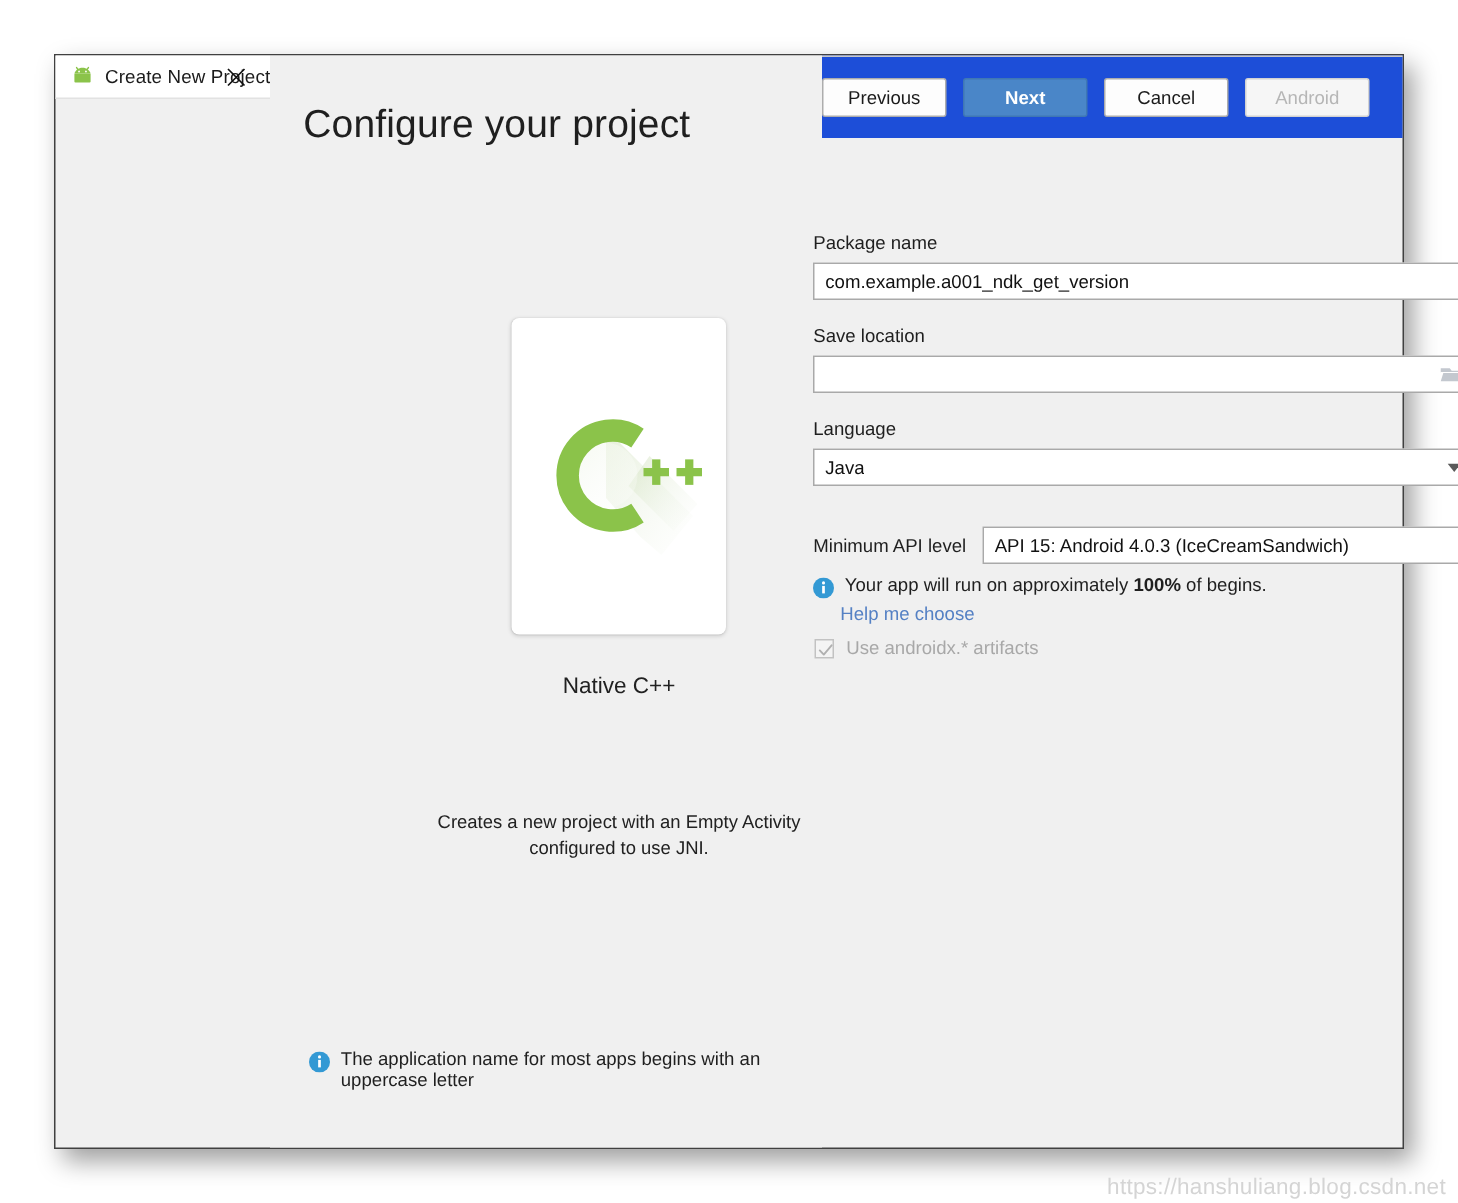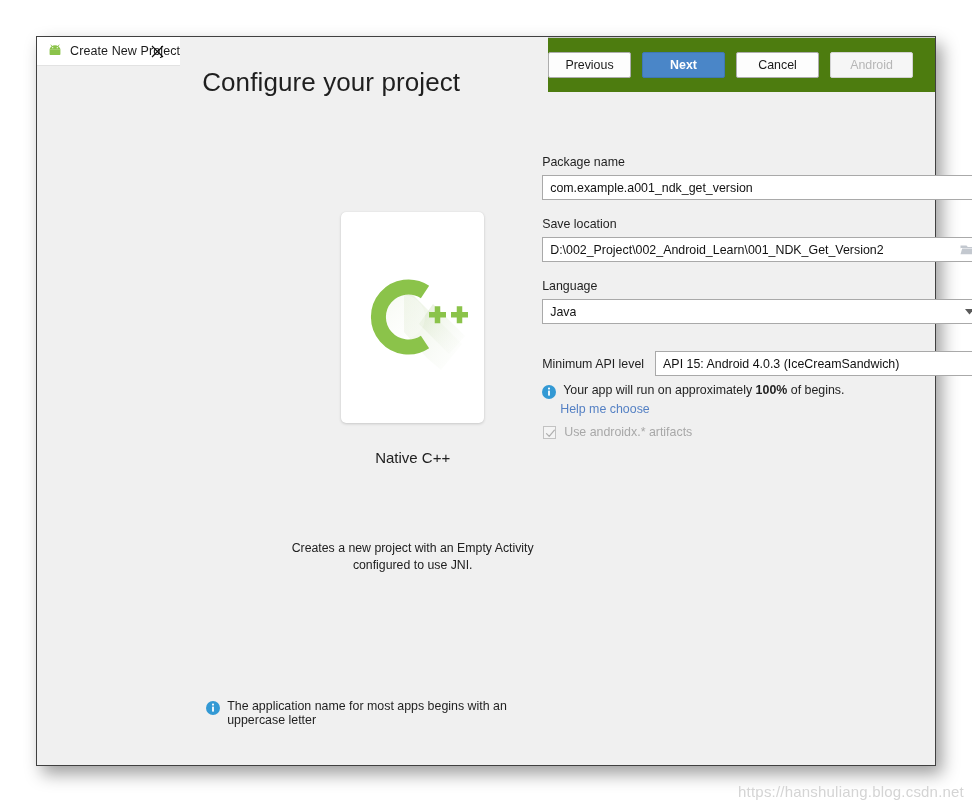--- a/index.html
+++ b/index.html
@@ -248,21 +248,21 @@
     align-items: flex-start;
     font-size: 12.4px;
     color: #1f1f1f;
   }
 
   
   .footer {
     flex: 0 0 auto;
     height: 55px;
     border-top: 1px solid #c8c8c8;
-    background: #4d7c0f;
+    background: #1d4ed8;
     display: flex;
     align-items: center;
     justify-content: center;
     padding-right: 22px;
     gap: 11px;
   }
   .btn {
     min-width: 83px;
     height: 26px;
     border: 1px solid #adadad;
@@ -365,21 +365,20 @@
         <div class="field-block">
           <div class="field-label">Package name</div>
           <div class="text-input">
             <span class="input-value">com.example.a001_ndk_get_version</span>
           </div>
         </div>
 
         <div class="field-block">
           <div class="field-label">Save location</div>
           <div class="text-input">
-            <span class="input-value">D:\002_Project\002_Android_Learn\001_NDK_Get_Version2</span>
             <svg class="browse-icon" viewBox="0 0 17 14">
               <path d="M0.5 2.5h6l1.3 1.6h8.7v1.3H0.5z" fill="#c3c8cf"></path>
               <path d="M0.5 5.0h16v6.2H0.5z" fill="#ffffff"></path>
               <path d="M2.2 5.6h14.3l-2.0 5.6H0.5z" fill="#c3c8cf"></path>
             </svg>
           </div>
         </div>
 
         <div class="field-block">
           <div class="field-label">Language</div>

